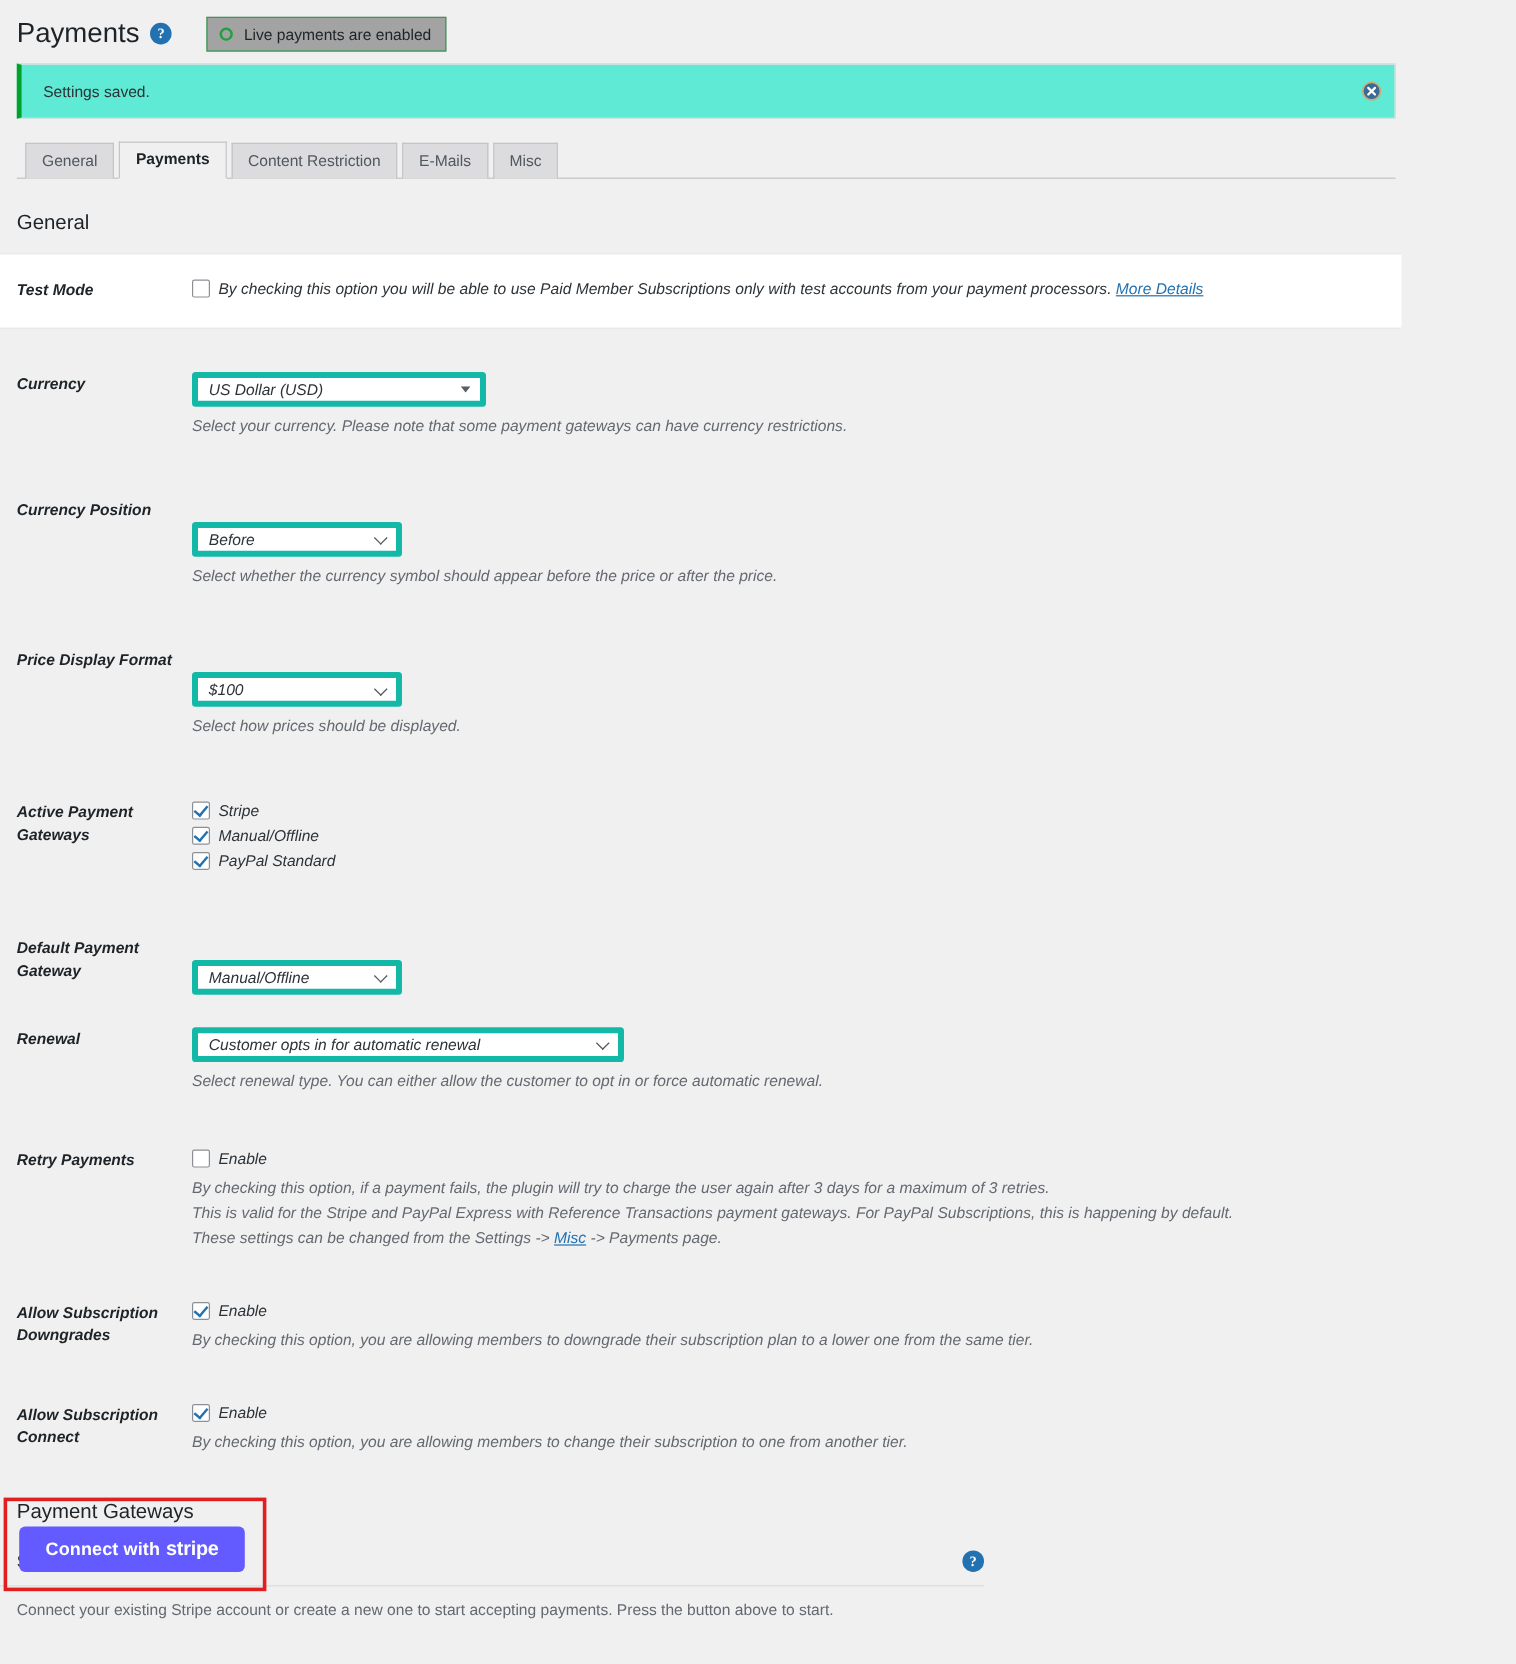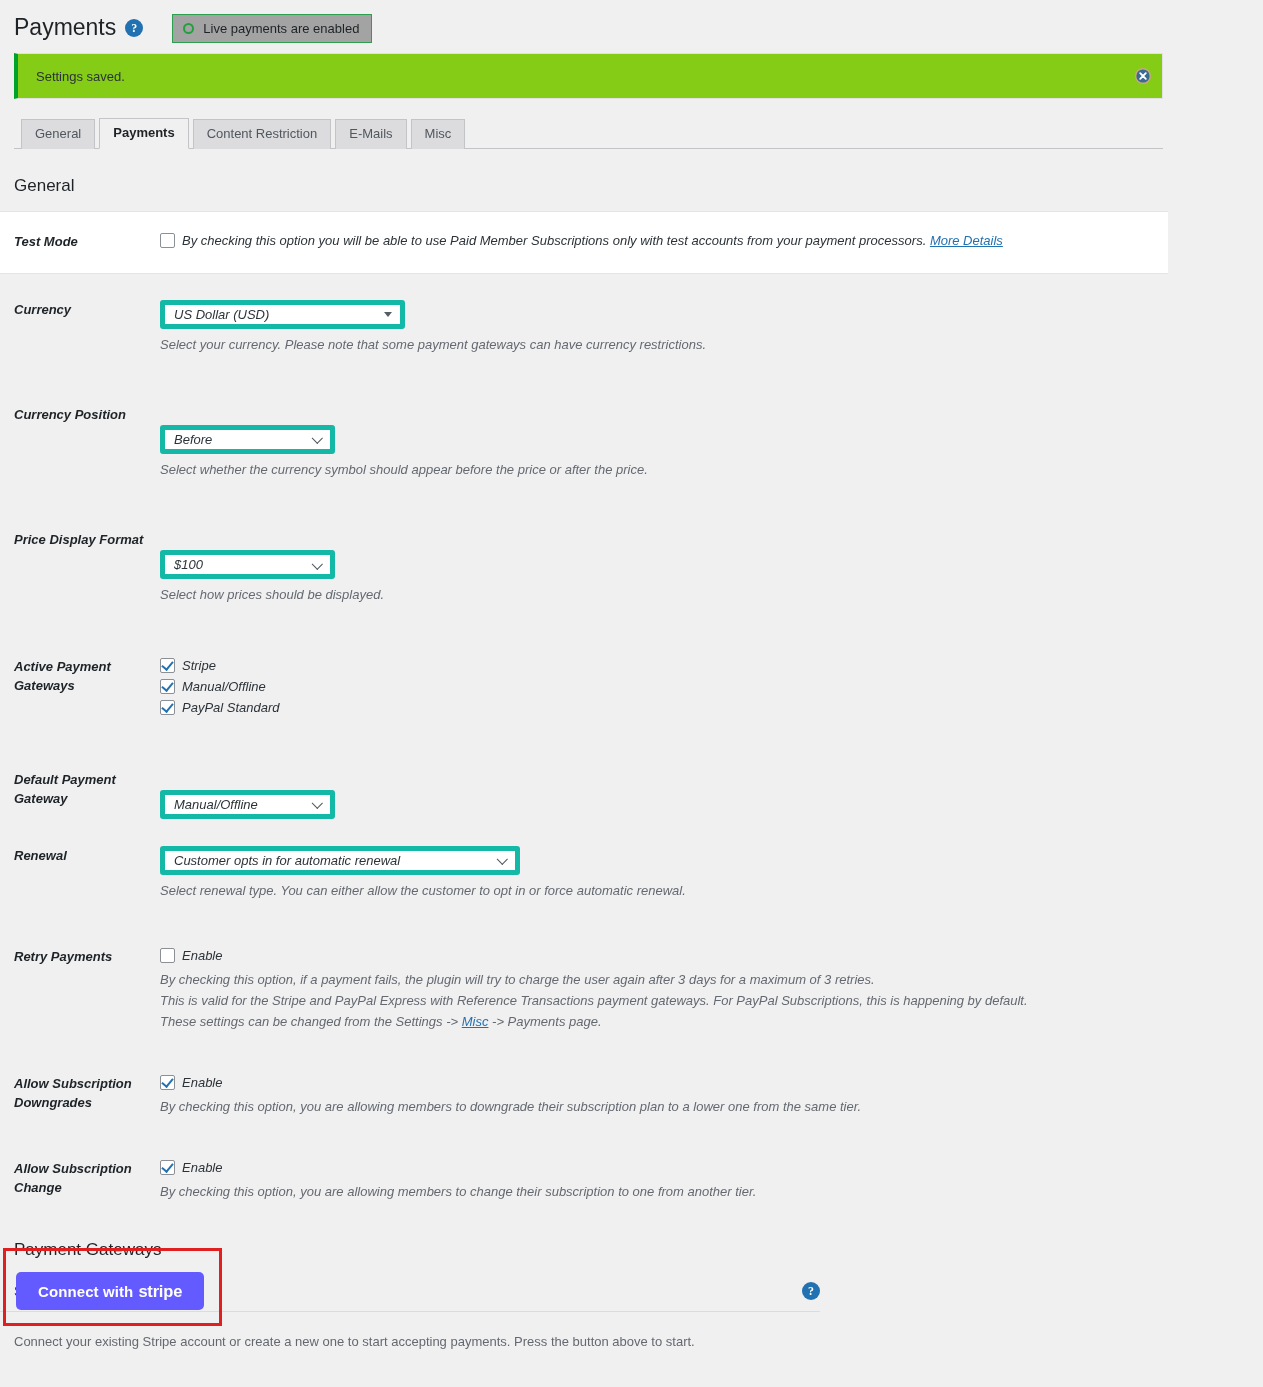--- a/index.html
+++ b/index.html
@@ -41,21 +41,21 @@
   }
   .ring-icon {
     width: 11px; height: 11px; border-radius: 50%;
     border: 2.5px solid #22a03f; flex: 0 0 auto;
   }
 
   
   .notice {
     margin: 11px 14px 0 14px;
     width: 1149px;
-    background: #84cc16;
+    background: #5eead4;
     border: 1px solid #e2e2e2;
     border-left: 4px solid #00a32a;
     height: 46px;
     display: flex; align-items: center;
     position: relative;
   }
   .notice-text { font-size: 13px; color: #2c3338; padding-left: 18px; }
   .notice-dismiss {
     position: absolute; right: 10px; top: 50%; transform: translateY(-50%);
     width: 18px; height: 18px; border: none; background: none;
@@ -254,21 +254,21 @@
       <div class="chk-line">
         <span class="chk"></span>
         <span>
           <span>By checking this option you will be able to use Paid Member Subscriptions only with test accounts from your payment processors.</span>
           <a class="inline-link" href="#">More Details</a>
         </span>
       </div>
     </div>
   </div>
 
-  <div class="row plain" style="padding-top:26px">
+  <div class="row plain" style="padding-top:36px">
     <div class="label">Currency</div>
     <div class="field">
       <div class="sel w245">
         <span>US Dollar (USD)</span>
         <span class="tri"></span>
       </div>
       <div class="desc">Select your currency. Please note that some payment gateways can have currency restrictions.</div>
     </div>
   </div>
 
@@ -353,21 +353,21 @@
     <div class="field">
       <div class="chk-line">
         <span class="chk checked"></span>
         <span>Enable</span>
       </div>
       <div class="desc tight">By checking this option, you are allowing members to downgrade their subscription plan to a lower one from the same tier.</div>
     </div>
   </div>
 
   <div class="row plain" style="padding-top:42px">
-    <div class="label">Allow Subscription Change</div>
+    <div class="label">Allow Subscription Connect</div>
     <div class="field">
       <div class="chk-line">
         <span class="chk checked"></span>
         <span>Enable</span>
       </div>
       <div class="desc tight">By checking this option, you are allowing members to change their subscription to one from another tier.</div>
     </div>
   </div>
 
 </div>

